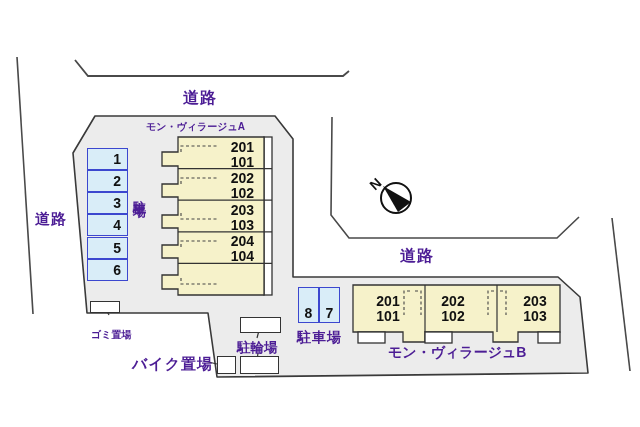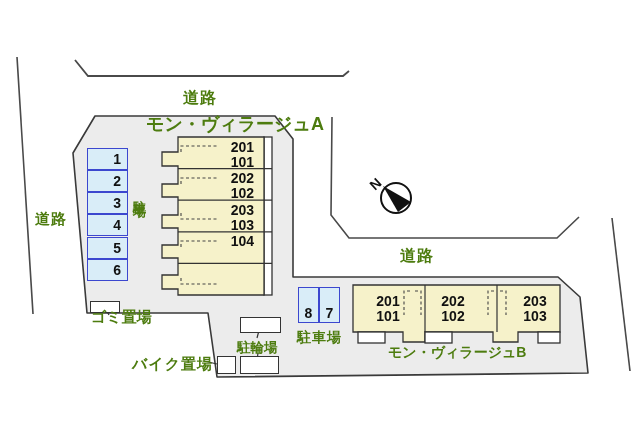--- a/index.html
+++ b/index.html
@@ -4,35 +4,35 @@
 <style>
   html,body { margin:0; padding:0; background:#fff; }
   #stage {
     position:relative; width:640px; height:427px; overflow:hidden;
     background:#fff;
     font-family:"Liberation Sans","DejaVu Sans",sans-serif;
     color:#111;
   }
   #plan-svg { position:absolute; left:0; top:0; }
   .label {
-    position:absolute; font-weight:bold; color:#4d7c0f; white-space:nowrap;
+    position:absolute; font-weight:bold; color:#4c1d95; white-space:nowrap;
     font-family:"Liberation Sans","DejaVu Sans",sans-serif;
   }
   .road-label  { font-size:16px; letter-spacing:1px; }
   #road-top    { left:183px; top:88px;  }
   #road-left   { left:35px;  top:210px; font-size:15px; }
   #road-right  { left:400px; top:246px; }
-  #bldg-a-name { left:146px; top:112px; width:134px; text-align:right; font-size:18px; }
+  #bldg-a-name { left:146px; top:120px; width:134px; text-align:left; font-size:10px; }
   #bldg-b-name { left:388px; top:344px; width:132px; text-align:right; font-size:14px; }
   #parking-main-label {
     left:130px; top:189px; font-size:13px; letter-spacing:3px;
     writing-mode:vertical-rl; text-orientation:upright;
   }
   #parking-secondary-label { left:297px; top:329px; font-size:14px; letter-spacing:1px; }
-  #garbage-label   { left:91px;  top:308px; font-size:15px; }
+  #garbage-label   { left:91px;  top:328px; font-size:10px; }
   #motorcycle-label{ left:132px; top:355px; font-size:15px; letter-spacing:1px; }
   #bicycle-label   { left:237px; top:339px; font-size:13.5px; }
 
   .pspace {
     position:absolute; box-sizing:border-box;
     background:#d9edf8; border:1.5px solid #3c47cf;
     display:flex; font-weight:bold; font-size:14px; color:#111;
   }
   .pspace.row { left:87px; width:41px; height:22px;
     align-items:center; justify-content:flex-end; padding-right:6px; }
@@ -132,20 +132,21 @@
   </div>
   <div class="ua" style="top:171px">
     <span>202</span>
     <span>102</span>
   </div>
   <div class="ua" style="top:203px">
     <span>203</span>
     <span>103</span>
   </div>
   <div class="ua" style="top:234px">
+    <span>204</span>
     <span>104</span>
   </div>
 
   <div class="ub" style="left:358px">
     <span>201</span>
     <span>101</span>
   </div>
   <div class="ub" style="left:423px">
     <span>202</span>
     <span>102</span>

